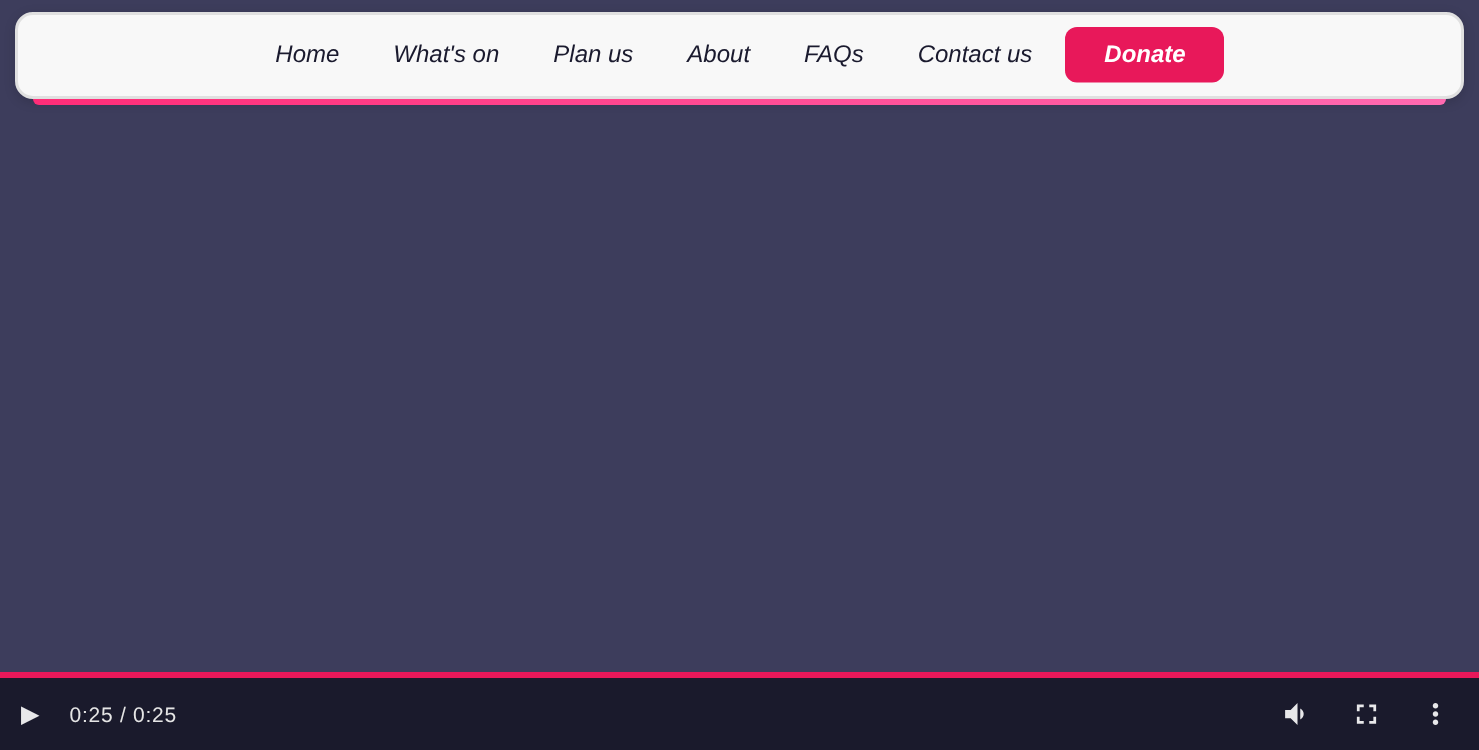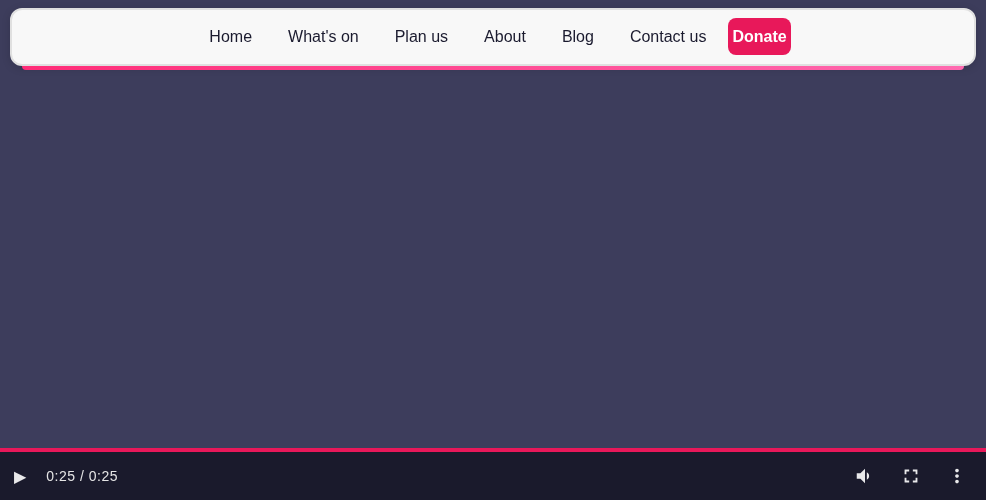--- a/index.html
+++ b/index.html
@@ -19,20 +19,21 @@
       border-radius: 12px;
       margin: 8px 10px;
       padding: 0 20px;
       display: flex;
       align-items: center;
       justify-content: center;
       height: 58px;
       border: 2px solid #e0e0e0;
       box-shadow: 0 2px 8px rgba(0,0,0,0.15);
       z-index: 10;
+      font-style: italic;
     }
 
     
     .navbar::after {
       content: '';
       position: absolute;
       bottom: -6px;
       left: 10px;
       right: 10px;
       height: 4px;
@@ -55,21 +56,21 @@
       padding: 8px 14px;
       border-radius: 6px;
       transition: background 0.2s;
       white-space: nowrap;
     }
 
     .donate-btn {
       background: #e8185a;
       color: #fff !important;
       border-radius: 8px !important;
-      padding: 10px 4px !important;
+      padding: 10px 26px !important;
       font-weight: bold !important;
       font-size: 16px !important;
     }
 
     
     .video-container {
       position: absolute;
       top: 0;
       left: 0;
       width: 100%;
@@ -160,21 +161,21 @@
     <li>
       <a href="#">What's on</a>
     </li>
     <li>
       <a href="#">Plan us</a>
     </li>
     <li>
       <a href="#">About</a>
     </li>
     <li>
-      <a href="#">Blog</a>
+      <a href="#">FAQs</a>
     </li>
     <li>
       <a href="#">Contact us</a>
     </li>
     <li>
       <a href="#" class="donate-btn">Donate</a>
     </li>
   </ul>
 </nav>
 

